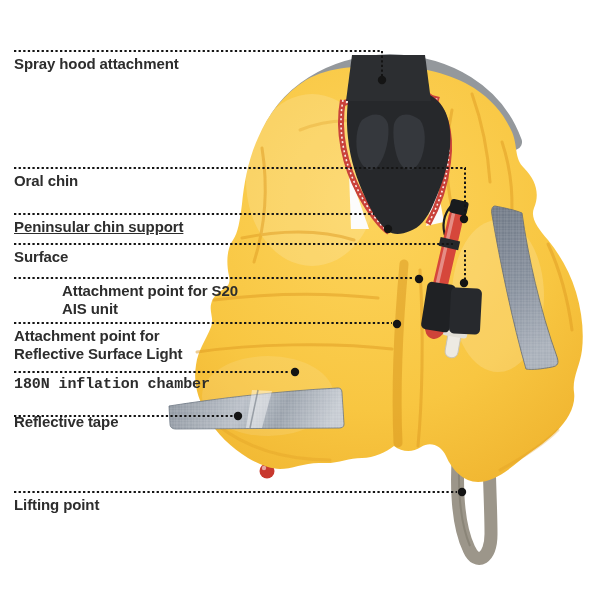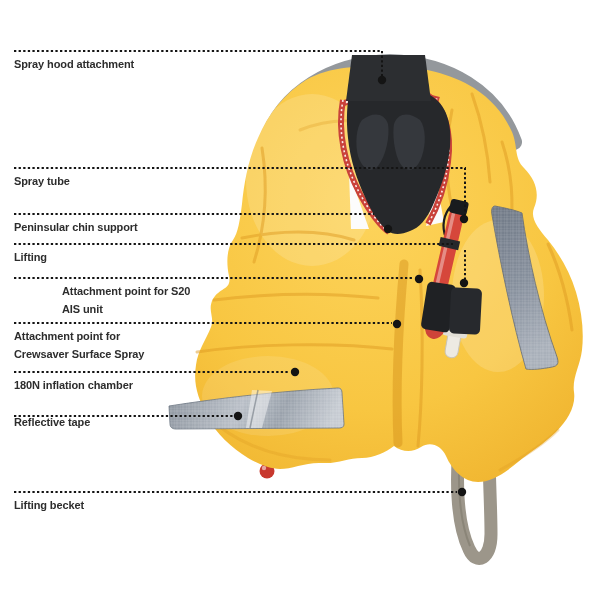--- a/index.html
+++ b/index.html
@@ -3,25 +3,25 @@
 <meta charset="utf-8">
 <style>
   html,body{margin:0;padding:0;background:#ffffff;}
   .canvas{
     position:relative;width:600px;height:600px;background:#ffffff;overflow:hidden;
     font-family:"Liberation Sans", sans-serif;
   }
   .art{position:absolute;left:0;top:0;}
   .label{
     position:absolute;left:14px;
-    font-weight:bold;font-size:11px;line-height:18px;
+    font-weight:bold;font-size:15px;line-height:18px;
     color:#2d2d2d;letter-spacing:-0.1px;white-space:pre-line;
   }
-  .l1{top:55px;} .l2{top:172px;} .l3{top:218px;} .l4{top:248px;}
-  .l5{top:282px;margin-left:48px;} .l6{top:327px;} .l7{top:376px;} .l8{top:413px;} .l9{top:496px;}
+  .l1{top:55px;} .l2{top:172px;} .l3{top:218px;text-decoration:underline;} .l4{top:248px;}
+  .l5{top:282px;margin-left:48px;} .l6{top:327px;} .l7{top:376px;font-family:Liberation Mono, monospace;} .l8{top:413px;} .l9{top:496px;}
 </style>
 </head>
 <body>
 
 <div class="canvas">
 
   <svg class="art" width="600" height="600" viewBox="0 0 600 600">
     <defs>
       <radialGradient id="yellowGrad" cx="45%" cy="33%" r="80%">
         <stop offset="0%" stop-color="#FDD45C"></stop>
@@ -193,24 +193,24 @@
           <circle cx="238" cy="416" r="4.2" fill="#141414" stroke="none"></circle>
       </g>
       <g>
         <polyline points="14,492 457,492"></polyline>
           <circle cx="462" cy="492" r="4.2" fill="#141414" stroke="none"></circle>
       </g>
     </g>
   </svg>
 
   <div class="label l1">Spray hood attachment</div>
-  <div class="label l2">Spray tube</div>
+  <div class="label l2">Oral chin</div>
   <div class="label l3">Peninsular chin support</div>
-  <div class="label l4">Lifting</div>
+  <div class="label l4">Surface</div>
   <div class="label l5">Attachment point for S20
 AIS unit</div>
   <div class="label l6">Attachment point for
-Crewsaver Surface Spray</div>
+Reflective Surface Light</div>
   <div class="label l7">180N inflation chamber</div>
   <div class="label l8">Reflective tape</div>
-  <div class="label l9">Lifting becket</div>
+  <div class="label l9">Lifting point</div>
 
 </div>
 
 </body></html>

